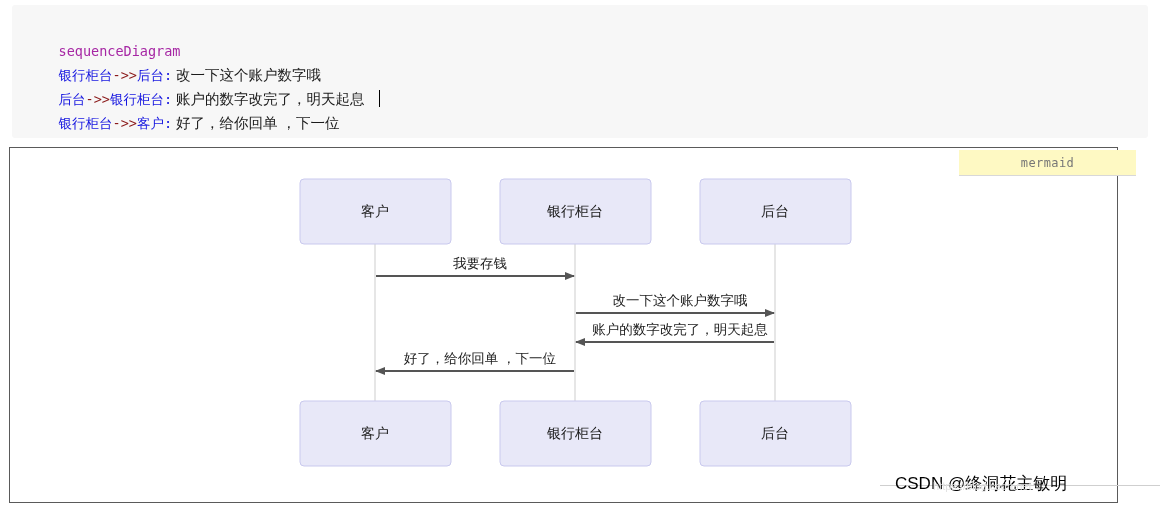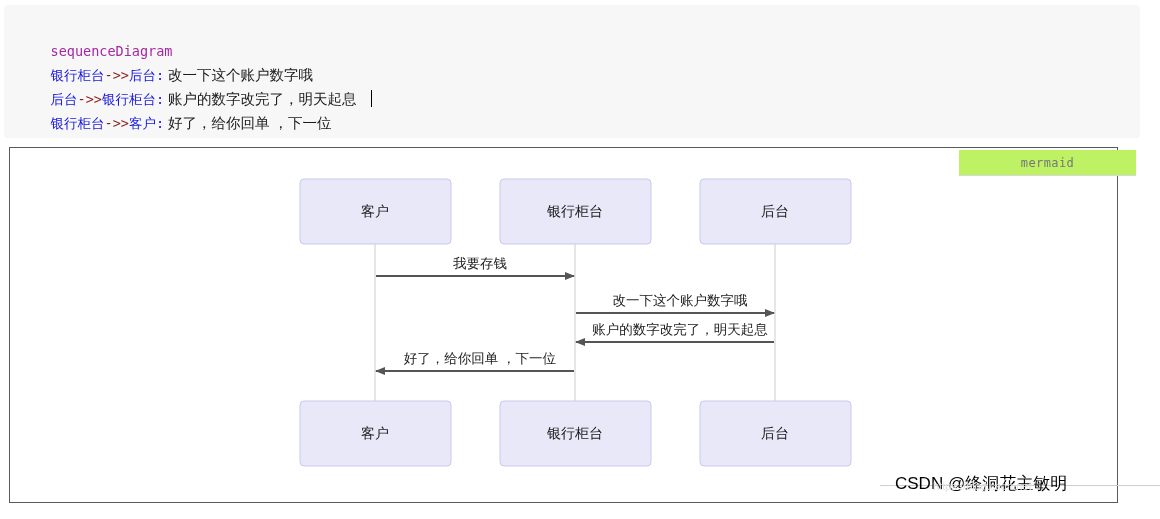--- a/index.html
+++ b/index.html
@@ -11,21 +11,21 @@
     width: 1160px;
     height: 519px;
     position: relative;
     overflow: hidden;
     font-family: "Liberation Sans", sans-serif;
   }
 
   
   #code-panel {
     position: absolute;
-    left: 4px;
+    left: 12px;
     top: 5px;
     width: 1136px;
     height: 133px;
     background: #f7f7f7;
     border-radius: 3px;
     box-sizing: border-box;
     padding: 10px 0 0 14px;
   }
   .code-line {
     font-family: "DejaVu Sans Mono", "Liberation Mono", monospace;
@@ -61,21 +61,21 @@
     box-sizing: border-box;
   }
 
   
   #mermaid-tag {
     position: absolute;
     left: 949px;
     top: 2px;
     width: 177px;
     height: 26px;
-    background: #bef264;
+    background: #fef9c3;
     border-bottom: 1px solid #d8d8d8;
     display: flex;
     align-items: center;
     justify-content: center;
     box-sizing: border-box;
   }
   #mermaid-tag span {
     font-family: "DejaVu Sans Mono", "Liberation Mono", monospace;
     font-size: 12px;
     color: #777777;

